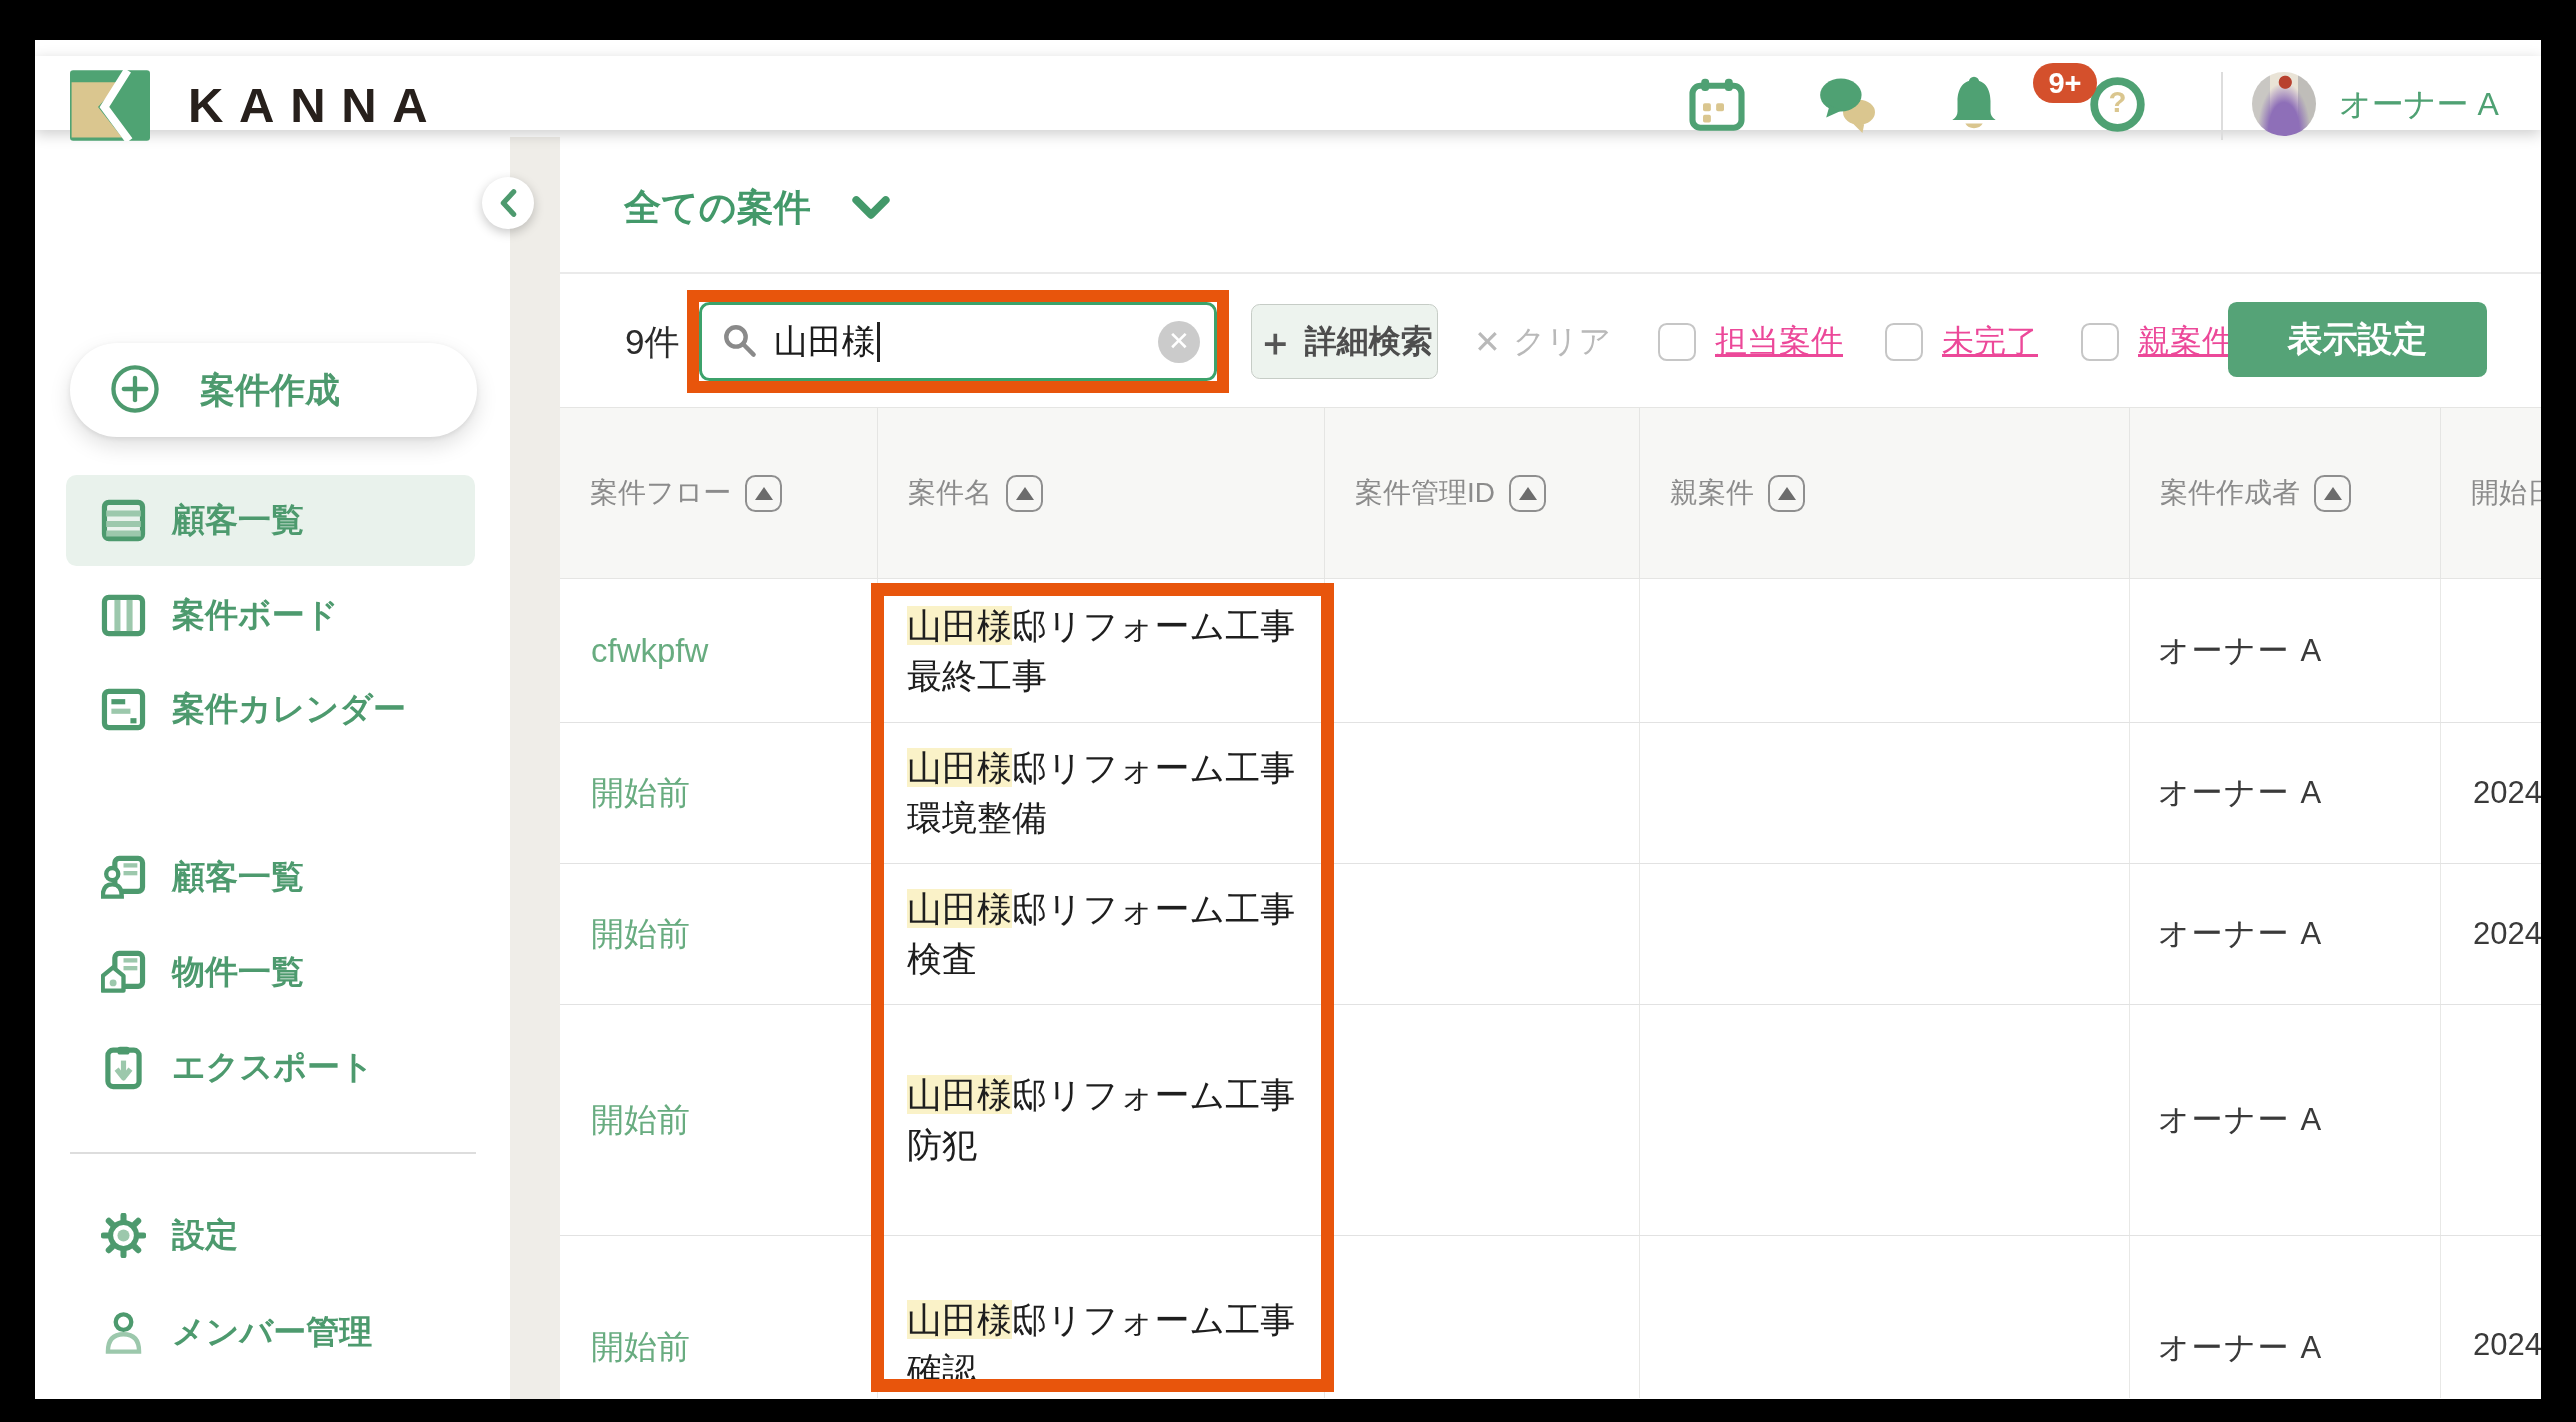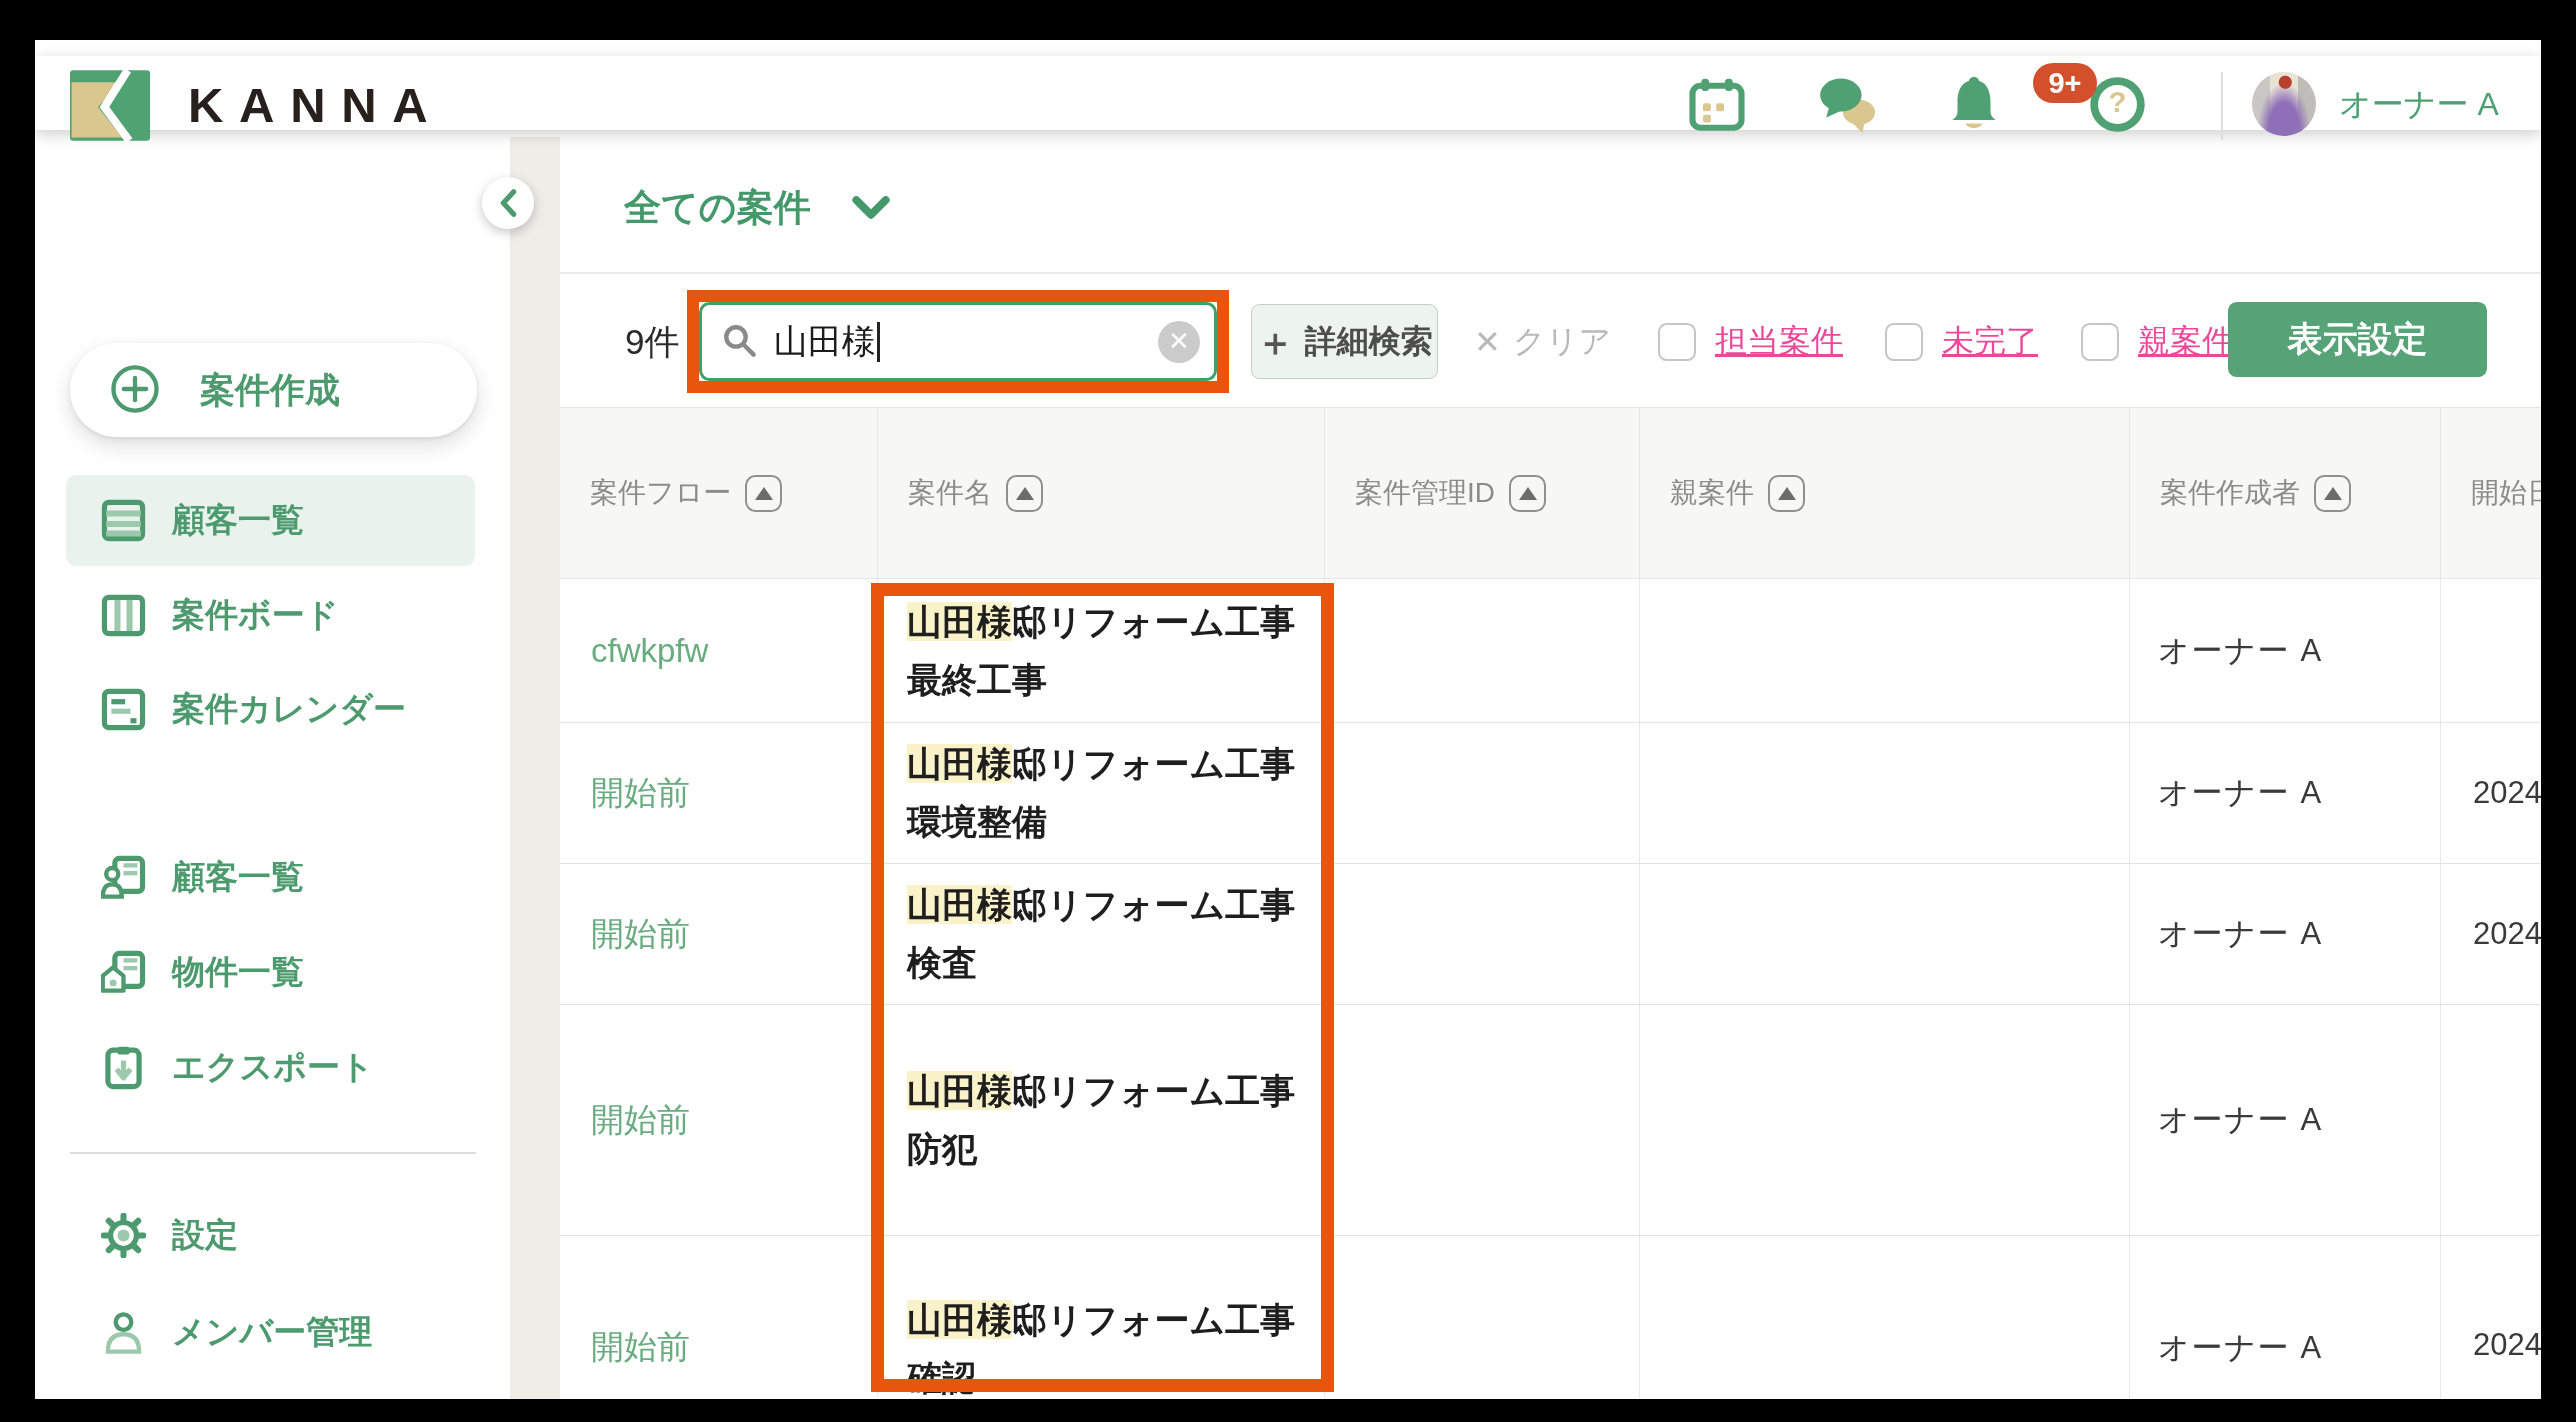--- a/index.html
+++ b/index.html
@@ -86,21 +86,21 @@
   .th:first-child { border-left:none; }
   .sort-btn { width:37px; height:37px; border:2.6px solid #8f8f8f; border-radius:10.4px; background:transparent;
     display:flex; align-items:center; justify-content:center; cursor:pointer; flex:0 0 auto; }
   .sort-tri { width:0; height:0; border-left:9.6px solid transparent; border-right:9.6px solid transparent;
     border-bottom:13px solid #6c6c6c; }
   .tbody { position:absolute; left:0; top:442px; width:1982px; }
   .trow { border-bottom:1.7px solid #e2e2e2; }
   .td { border-left:1.7px solid #e8e8e6; overflow:hidden; display:flex; flex-direction:column; justify-content:center; }
   .td:first-child { border-left:none; }
   .td-flow { padding-left:31px; font-size:33px; color:#68AC80; font-weight:500; cursor:pointer; }
-  .td-name { padding-left:29px; font-size:35px; font-weight:700; color:#1e1e1e; line-height:50px;gap:8px; }
+  .td-name { padding-left:29px; font-size:35px; font-weight:400; color:#1e1e1e; line-height:50px; }
   .td-name .hl { background:#FAF2C8; }
   .td-creator { padding-left:28px; font-size:31px; color:#3a3a3a; letter-spacing:1.7px; }
   .td-date { padding-left:32px; font-size:31px; color:#3a3a3a; white-space:nowrap; }
   .col-annotation { position:absolute; left:311px; top:446px; width:463px; height:809px;
     border:13px solid #E8550C; z-index:40; pointer-events:none; }
 </style>
 </head>
 <body>
 
 <div class="app">

